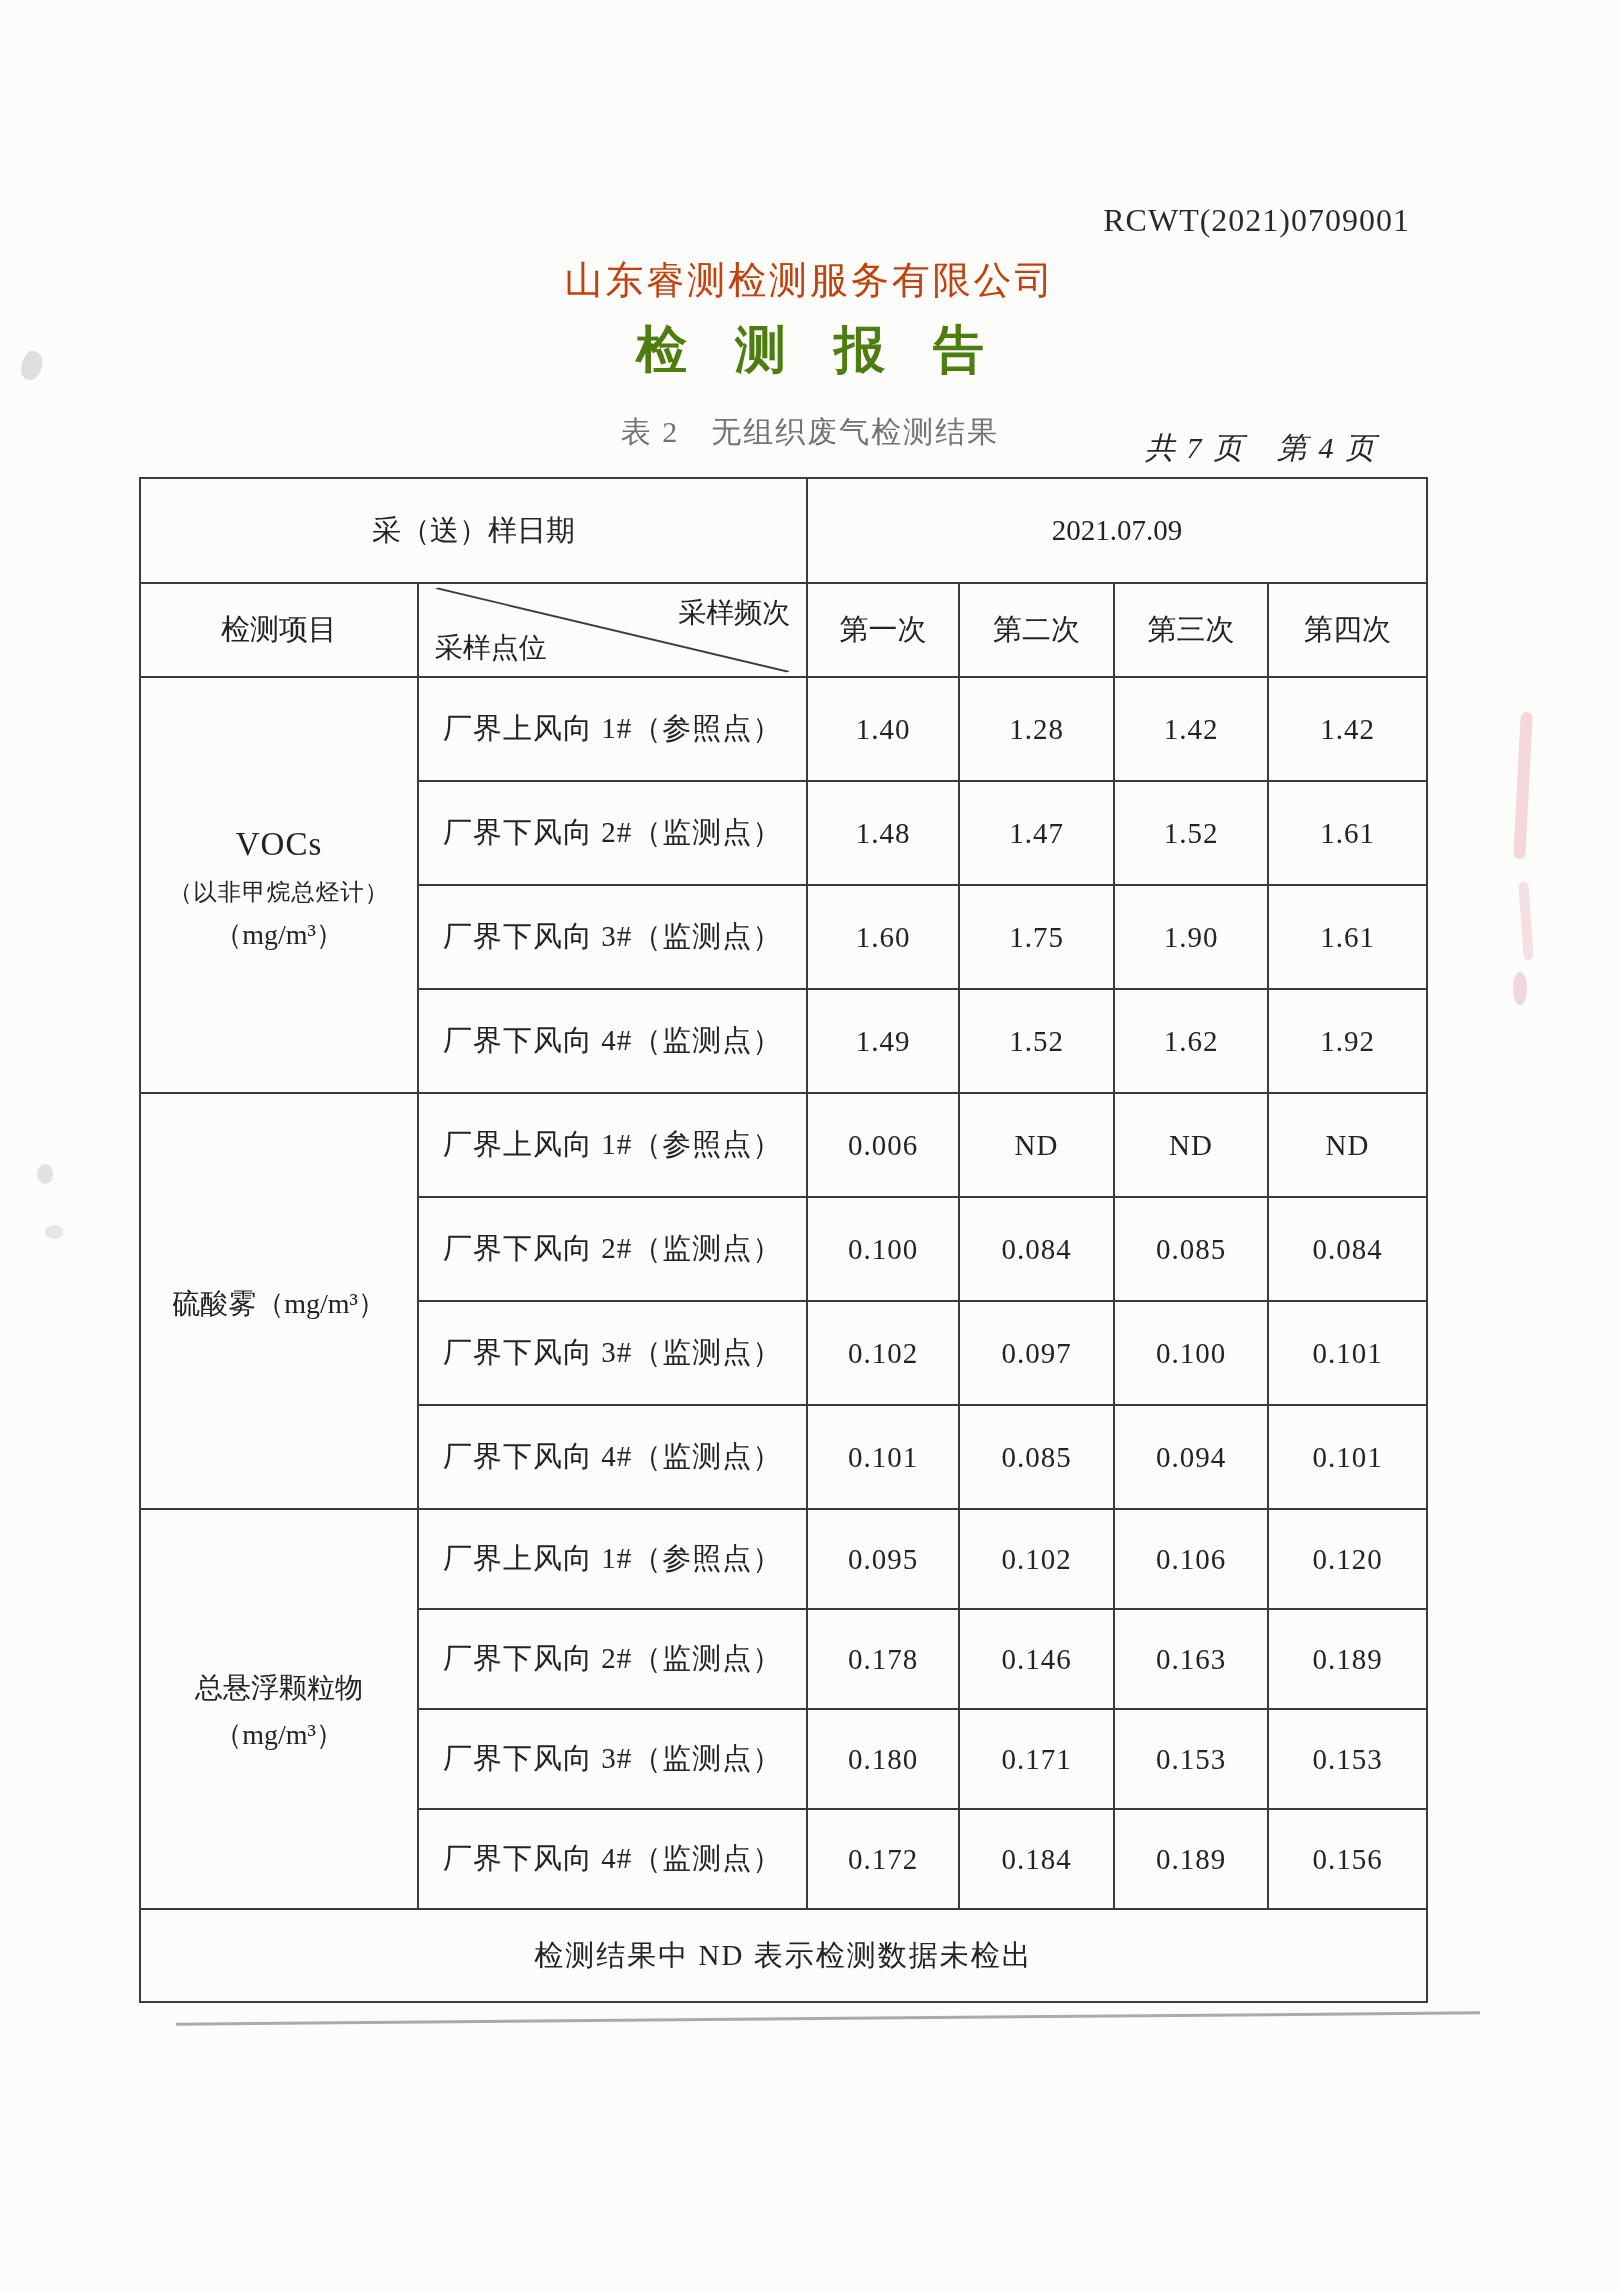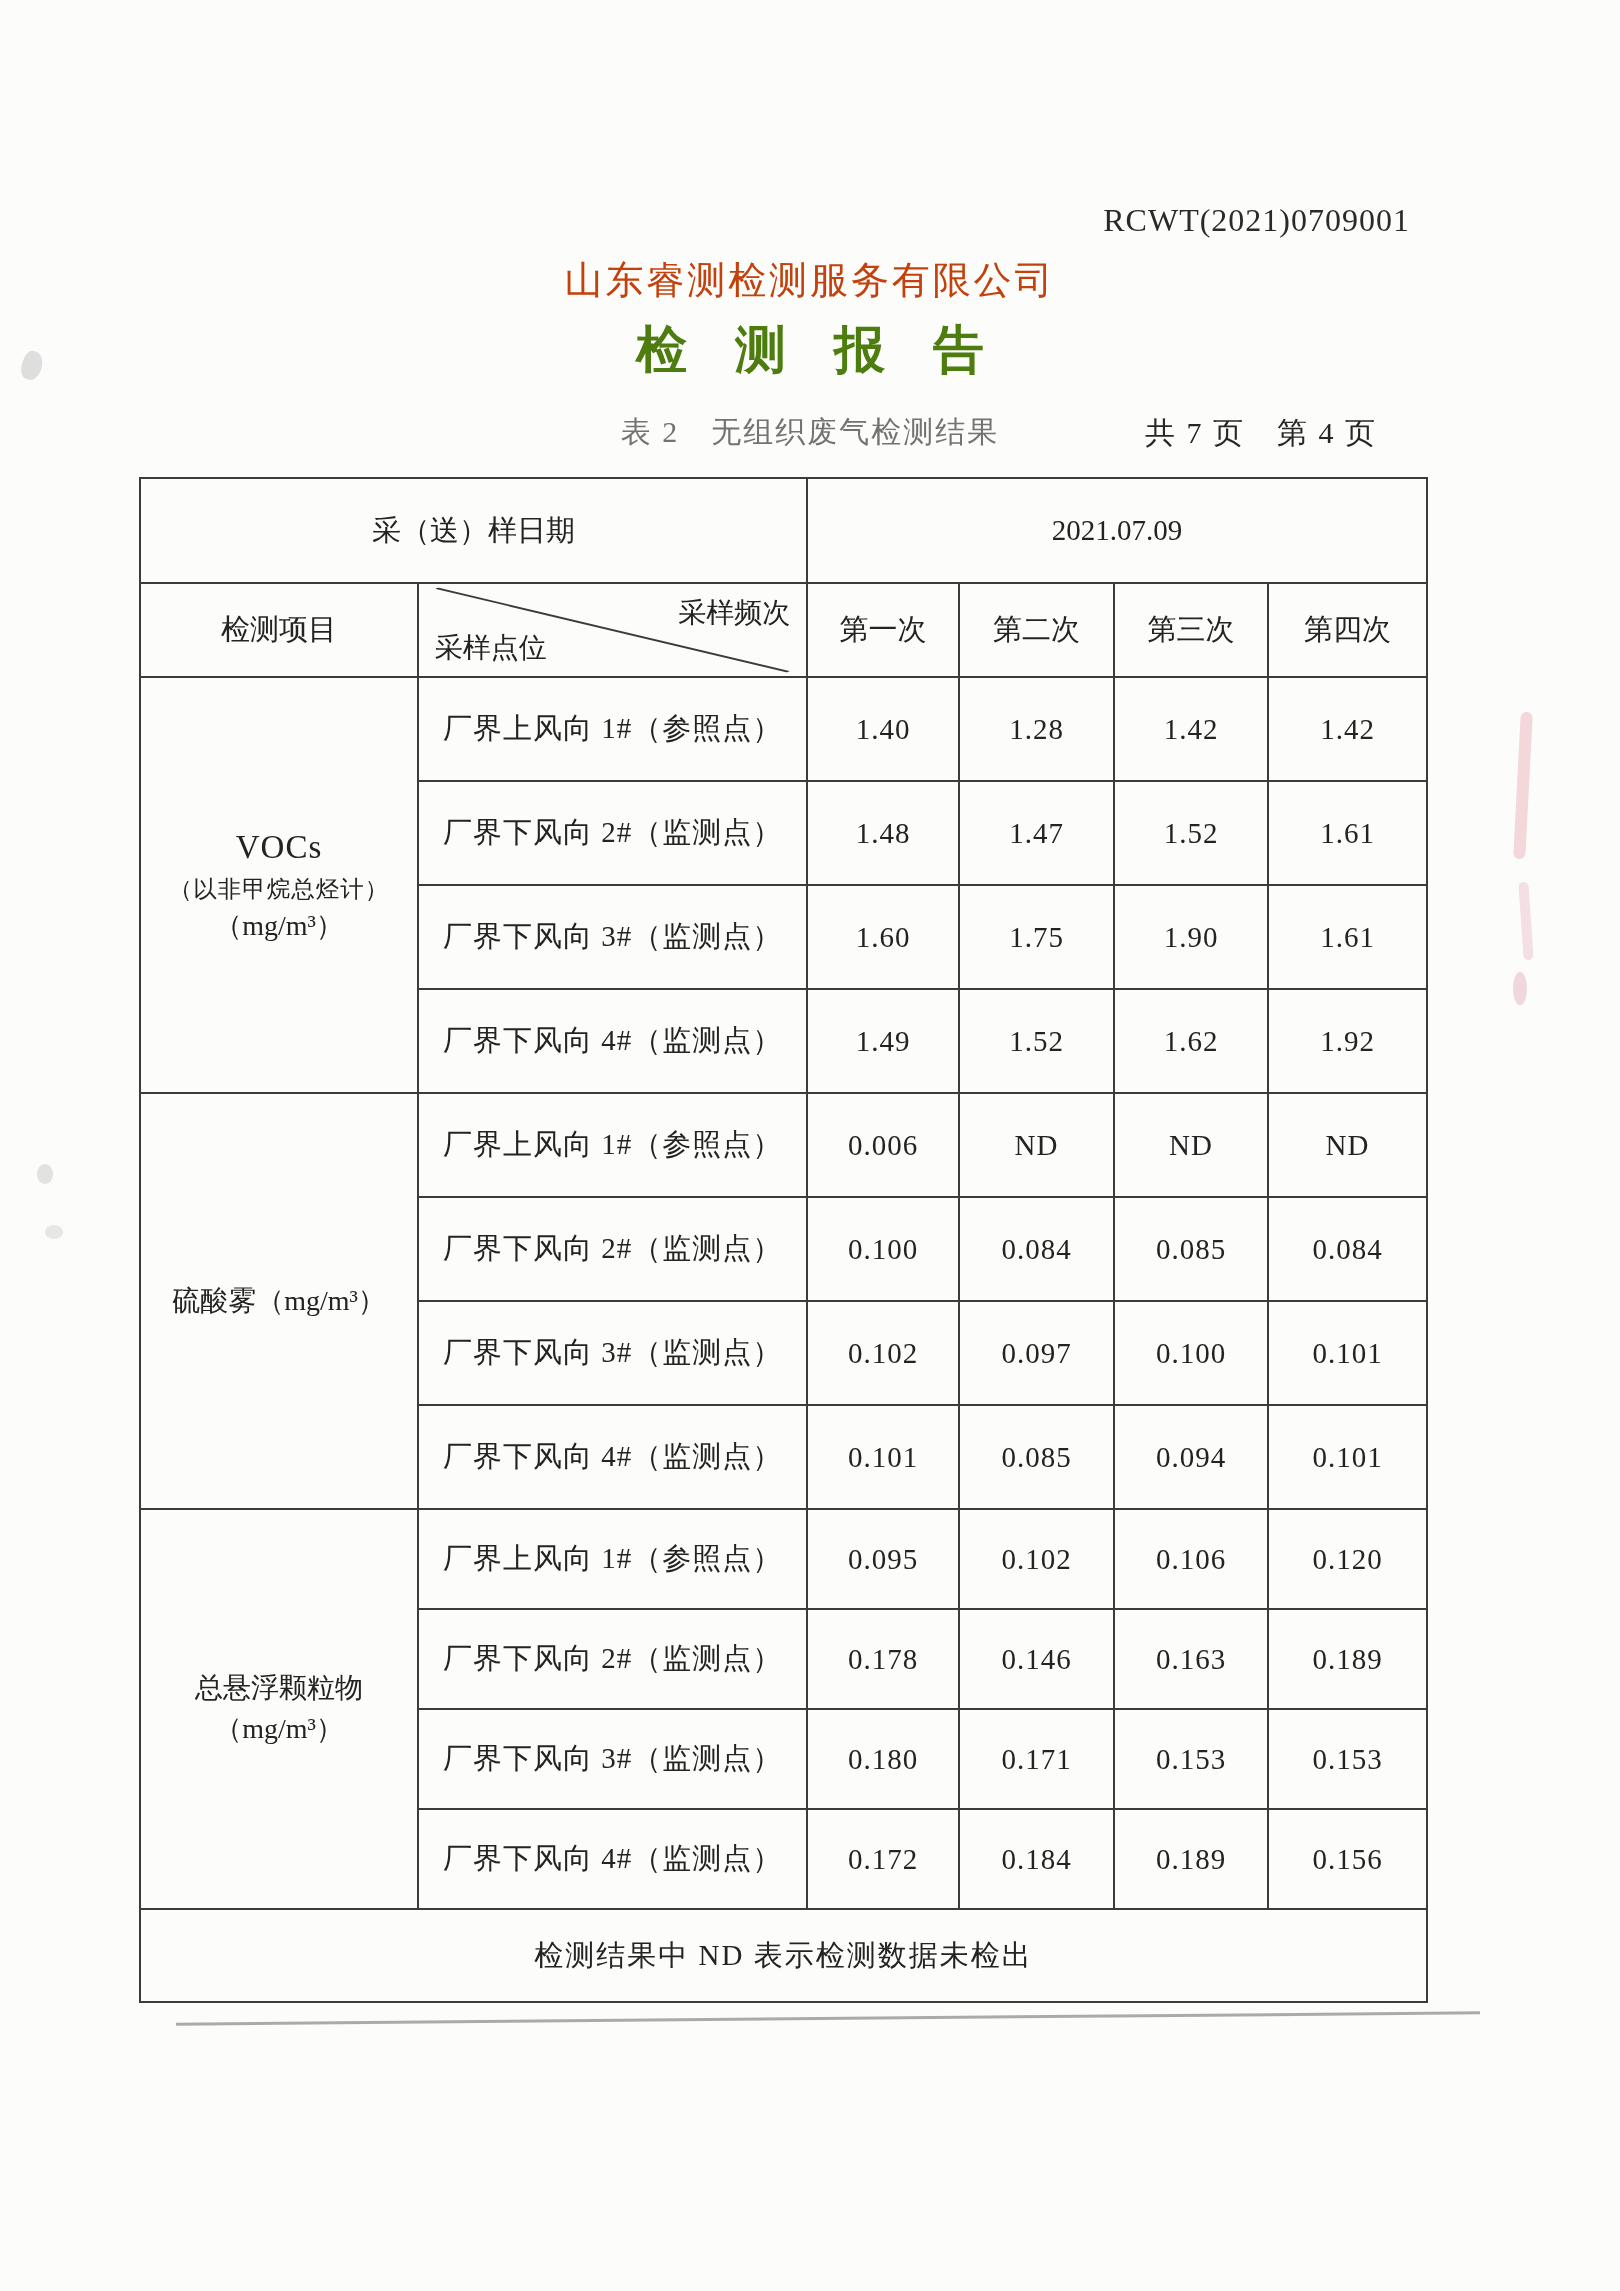--- a/index.html
+++ b/index.html
@@ -25,22 +25,22 @@
     position:absolute; top:316px; left:0; width:100%;
     text-align:center; font-size:51px; font-weight:bold;
     letter-spacing:17.6px; text-indent:17.6px; color:#4d7c0f;
   }
   .caption-row { position:absolute; top:412px; left:0; width:100%; height:45px; }
   .caption {
     position:absolute; left:0; width:100%; text-align:center;
     font-size:30px; color:#737373; letter-spacing:2px;
   }
   .page-info {
-    position:absolute; left:1145px; top:1px;
-    font-size:30px; color:#262626; letter-spacing:2px;
+    position:absolute; left:1145px; top:16px;
+    font-size:30px; color:#262626; letter-spacing:2px;font-style:italic;
   }
   table.results {
     position:absolute; left:139px; top:477px;
     width:1287px; border-collapse:collapse; table-layout:fixed;
   }
   table.results td {
     border:2px solid #3b3b3b;
     text-align:center; vertical-align:middle;
     font-size:29px; color:#232323;
     overflow:hidden;
@@ -48,21 +48,21 @@
   table.results { border:2.9px solid #343434; }
   tr.r-date { height:105px; }
   tr.r-head { height:94px; }
   tr.r-a    { height:104px; }
   tr.r-b    { height:100px; }
   tr.r-foot { height:93px; }
   td.diag { position:relative; padding:0;border-radius:32px; }
   td.diag svg { position:absolute; left:0; top:0; width:100%; height:100%; display:block; }
   .diag-top  { position:absolute; top:9.8px;  right:15.7px; font-size:28px; }
   .diag-bottom { position:absolute; bottom:8.8px; left:15.7px; font-size:28px; }
-  .item-line      { display:block; line-height:1.45; }
+  .item-line      { display:block; line-height:1.45;margin-top:6px; }
   .item-line.main { font-size:33px; letter-spacing:1px; }
   .item-line.sub  { font-size:23.5px; letter-spacing:1px; }
   .item-line.unit { font-size:28px; }
   td.point { letter-spacing:1px; }
   td.val   { letter-spacing:1px; }
   td.foot  { letter-spacing:2px; font-size:30px; }
   
   .artifact { position:absolute; pointer-events:none; }
   .a1 { left:21.6px;  top:351px;  width:19.6px; height:29px; background:rgba(90,90,95,0.18);  border-radius:40% 60% 50% 50%; transform:rotate(20deg); }
   .a2 { left:1517px; top:712px; width:11.8px; height:147px; background:rgba(215,110,130,0.26); border-radius:5.9px; transform:rotate(3deg); }

